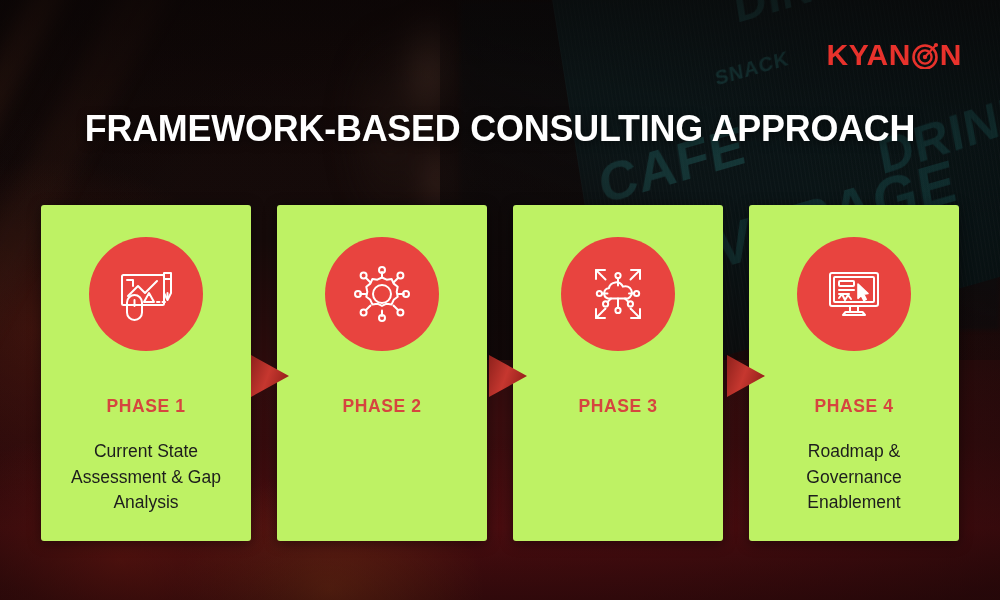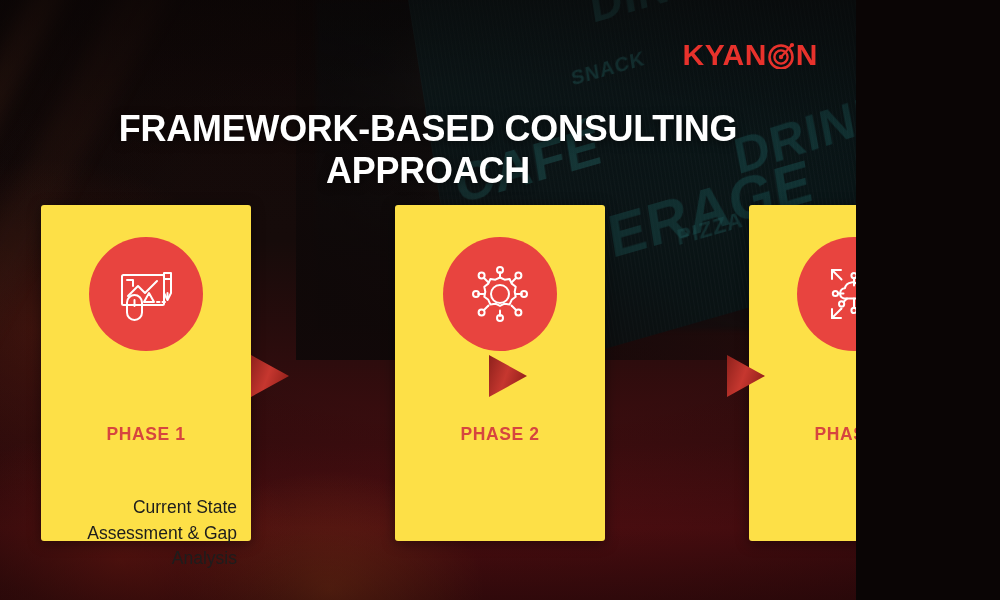--- a/index.html
+++ b/index.html
@@ -8,21 +8,21 @@
   html, body {
     width:1000px; height:600px;
     font-family:"Liberation Sans", sans-serif;
     overflow:hidden;
     background:#0a0505;
   }
 
   
   #stage {
     position:relative;
-    width:856px; height:600px;
+    width:1000px; height:600px;
     overflow:hidden;
   }
 
   
   .bg-base {
     position:absolute; inset:0;
     background:
       radial-gradient(ellipse 260px 200px at 120px 560px, rgba(158,36,24,.55), transparent 70%),
       radial-gradient(ellipse 220px 170px at 330px 590px, rgba(196,92,30,.38), transparent 70%),
       radial-gradient(ellipse 300px 240px at 40px 330px, rgba(120,38,20,.42), transparent 72%),
@@ -145,28 +145,27 @@
     left:41px; top:205px;
     width:918px; height:336px;
     display:flex;
     justify-content:space-between;
     z-index:15;
   }
 
   .card {
     position:relative;
     width:210px;
-    background:#fde047;
+    background:#bef264;
     border-radius:3px;
     box-shadow:0 2px 14px rgba(0,0,0,.45);
     display:flex;
     flex-direction:column;
     align-items:center;
     padding-top:32px;
-    gap:28px;
   }
 
   .icon-circle {
     width:114px; height:114px;
     border-radius:50%;
     background:#E8443F;
     display:flex; align-items:center; justify-content:center;
     flex:0 0 auto;
   }
   .icon-circle svg { display:block; }
@@ -178,21 +177,21 @@
     color:#D6453F;
     letter-spacing:.6px;
     text-transform:uppercase;
   }
 
   .phase-desc {
     margin-top:22px;
     font-size:17.5px;
     color:#1d1d1d;
     line-height:1.46;
-    text-align:right;
+    text-align:center;
     padding:0 14px;
     font-weight:normal;
   }
 
   
   .arrow {
     position:absolute;
     top:355px;
     width:38px; height:42px;
     z-index:18;
@@ -313,20 +312,38 @@
             <line x1="54" y1="8" x2="44.5" y2="17.5"></line>
           <polyline points="19,56 10,56 10,47"></polyline>
             <line x1="10" y1="56" x2="19.5" y2="46.5"></line>
           <polyline points="45,56 54,56 54,47"></polyline>
             <line x1="54" y1="56" x2="44.5" y2="46.5"></line>
         </svg>
       </div>
       <div class="phase-label">PHASE 3</div>
     </div>
 
+    <div class="card">
+      <div class="icon-circle">
+        <svg width="64" height="64" viewBox="0 0 64 64" fill="none" stroke="#ffffff" stroke-width="2" stroke-linecap="round" stroke-linejoin="round">
+          <rect x="8" y="11" width="48" height="33" rx="2"></rect>
+          <rect x="12" y="15" width="40" height="25" rx="1"></rect>
+          <rect x="17" y="19" width="15" height="5" rx="1"></rect>
+          <line x1="17" y1="28" x2="32" y2="28"></line>
+          <line x1="17" y1="32" x2="27" y2="32"></line>
+          <polyline points="17,36 20,32 23,38 26,33 29,37"></polyline>
+          <path d="M36 22 l10 9.5 l-4.4 .6 l2.6 5.2 l-2.4 1.2 l-2.6-5.2 l-3.2 3 z" fill="#ffffff" stroke="#ffffff" stroke-width="1.6"></path>
+          <line x1="28" y1="44" x2="28" y2="50"></line>
+          <line x1="36" y1="44" x2="36" y2="50"></line>
+          <path d="M21 53 h22 l-2.5-3 h-17 z"></path>
+        </svg>
+      </div>
+      <div class="phase-label">PHASE 4</div>
+      <div class="phase-desc">Roadmap &amp; Governance Enablement</div>
+    </div>
 
   </div>
 
   <div class="arrow arrow-1">
     <svg width="38" height="42" viewBox="0 0 38 42">
       <defs>
         <linearGradient id="ag1" x1="0" y1="0" x2="1" y2="0.4">
           <stop offset="0%" stop-color="#8E211C"></stop>
           <stop offset="55%" stop-color="#C6372F"></stop>
           <stop offset="100%" stop-color="#9A231D"></stop>

